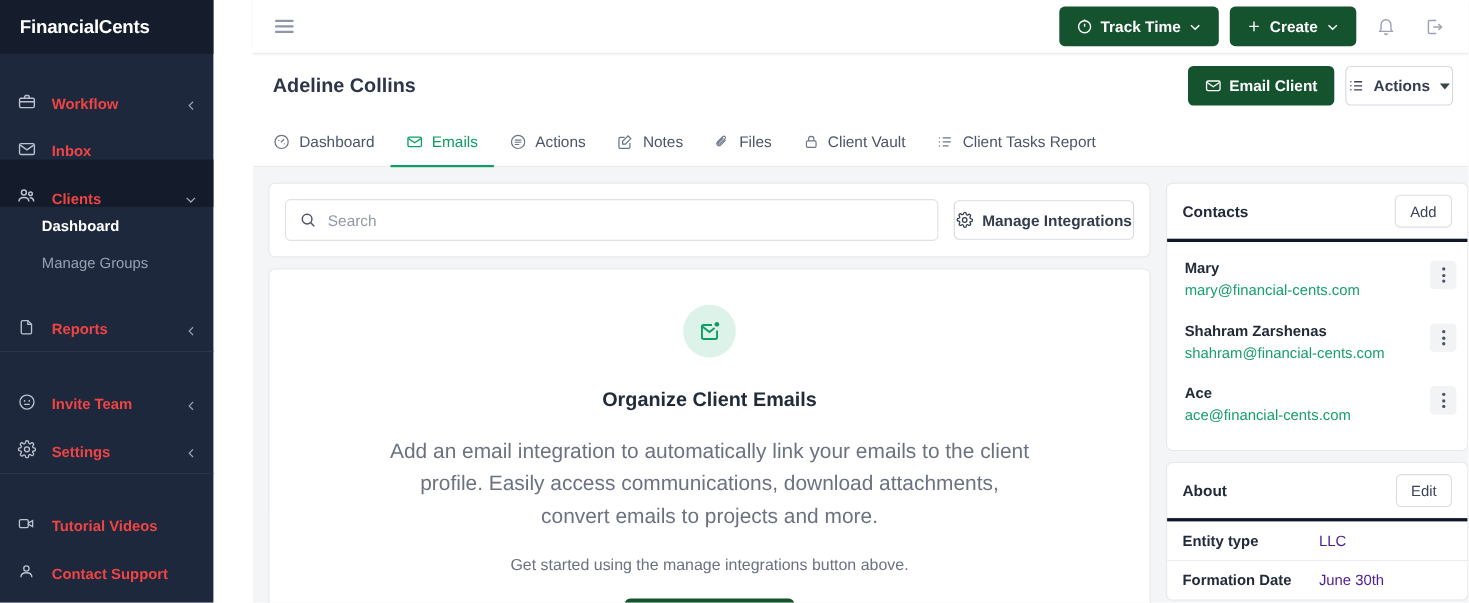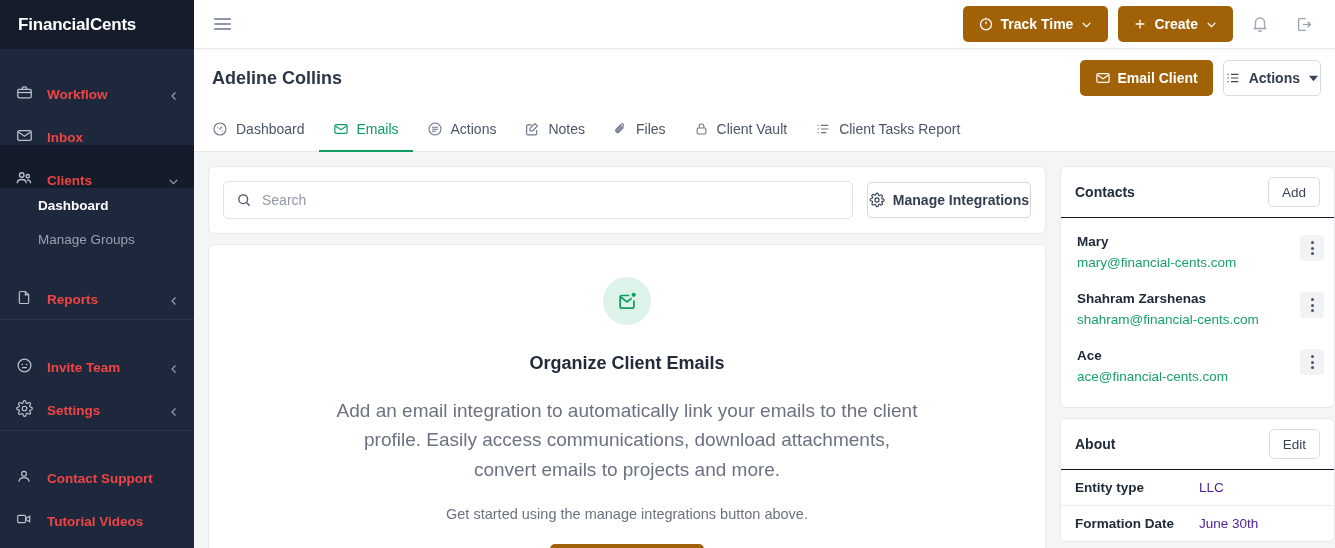--- a/index.html
+++ b/index.html
@@ -2,21 +2,21 @@
 <html><head>
 <meta charset="utf-8">
 <style>
   * { box-sizing: border-box; margin: 0; padding: 0; }
   html, body {
     width: 1335px; height: 548px;
     font-family: "Liberation Sans", sans-serif;
     background: #ffffff;
     overflow: hidden;
   }
-  .app { display: flex; width: 1335px; height: 548px; }
+  .app { display: flex; width: 1335px; height: 548px; gap: 36px; }
 
   
   .sidebar {
     width: 194px; min-width: 194px; height: 548px;
     background: #1e283c;
     display: flex; flex-direction: column;
     position: relative; z-index: 5;
   }
   .logo-bar {
     height: 49px; background: #151d2d;
@@ -59,21 +59,21 @@
     position: relative; z-index: 4;
   }
   .hamburger { display: flex; flex-direction: column; gap: 3px; cursor: pointer; padding: 4px; }
   .hamburger span { display: block; width: 17px; height: 2px; background: #8d97a8; border-radius: 1px; }
   .topbar-spacer { flex: 1; }
   .btn {
     display: inline-flex; align-items: center; gap: 7px;
     border-radius: 5px; font-size: 14px; font-weight: bold;
     cursor: pointer; border: none; white-space: nowrap;
   }
-  .btn-green { background: #a16207; color: #ffffff; height: 36px; padding: 0 15px; }
+  .btn-green { background: #14532d; color: #ffffff; height: 36px; padding: 0 15px; }
   .btn-icon-only {
     width: 34px; height: 34px; display: flex; align-items: center; justify-content: center;
     color: #9aa3b2; cursor: pointer;
   }
   .topbar .btn-green + .btn-green { margin-left: 10px; }
   .topbar .btn-icon-only { margin-left: 10px; }
 
   
   .page-head {
     background: #ffffff; padding: 0 14px 0 18px;
@@ -137,21 +137,21 @@
   .empty-title { font-size: 18px; font-weight: bold; color: #222b3a; margin-bottom: 22px; }
   .empty-body {
     font-size: 19px; color: #6b7280; line-height: 1.55; max-width: 590px;
   }
   .empty-hint { font-size: 14.5px; color: #6b7280; margin-top: 22px; margin-bottom: 22px; }
 
   
   .col-side { width: 275px; min-width: 275px; display: flex; flex-direction: column; gap: 10px; }
   .panel-head {
     display: flex; align-items: center; justify-content: space-between;
-    padding: 10px 14px; border-bottom: 1px solid #0f172a;
+    padding: 10px 14px; border-bottom: 3px solid #0f172a;
   }
   .panel-title { font-size: 14px; font-weight: bold; color: #222b3a; }
   .panel-btn {
     border: 1px solid #d9dde3; background: #ffffff; border-radius: 5px;
     height: 30px; padding: 0 13px; font-size: 13.5px; color: #3a4354;
     cursor: pointer; font-family: "Liberation Sans", sans-serif;
   }
   .contact-list { padding: 6px 0 12px; }
   .contact {
     display: flex; align-items: flex-start; justify-content: space-between;
@@ -282,36 +282,36 @@
           <svg width="12" height="12" viewBox="0 0 24 24" fill="none" stroke="currentColor" stroke-width="2.2">
               <polyline points="15 5 8 12 15 19"></polyline>
             </svg>
         </span>
       </div>
 
       <div class="nav-divider"></div>
 
       <div class="nav-item">
         <span class="nav-ico">
+          <svg width="18" height="16" viewBox="0 0 24 24" fill="none" stroke="currentColor" stroke-width="1.8">
+              <rect x="2.5" y="6.5" width="12" height="11" rx="2"></rect>
+              <path d="M15 11l5.5-3v8l-5.5-3z"></path>
+            </svg>
+        </span>
+        <span class="nav-label">Tutorial Videos</span>
+      </div>
+
+      <div class="nav-item">
+        <span class="nav-ico">
           <svg width="16" height="17" viewBox="0 0 24 24" fill="none" stroke="currentColor" stroke-width="1.8">
               <circle cx="12" cy="8" r="3.6"></circle>
               <path d="M4.5 20c0-4 3.4-6.2 7.5-6.2S19.5 16 19.5 20"></path>
             </svg>
         </span>
         <span class="nav-label">Contact Support</span>
-      </div>
-
-      <div class="nav-item">
-        <span class="nav-ico">
-          <svg width="18" height="16" viewBox="0 0 24 24" fill="none" stroke="currentColor" stroke-width="1.8">
-              <rect x="2.5" y="6.5" width="12" height="11" rx="2"></rect>
-              <path d="M15 11l5.5-3v8l-5.5-3z"></path>
-            </svg>
-        </span>
-        <span class="nav-label">Tutorial Videos</span>
       </div>
 
     </nav>
   </aside>
 
   <div class="right">
 
     <header class="topbar">
       <div class="hamburger">
         <span></span>

